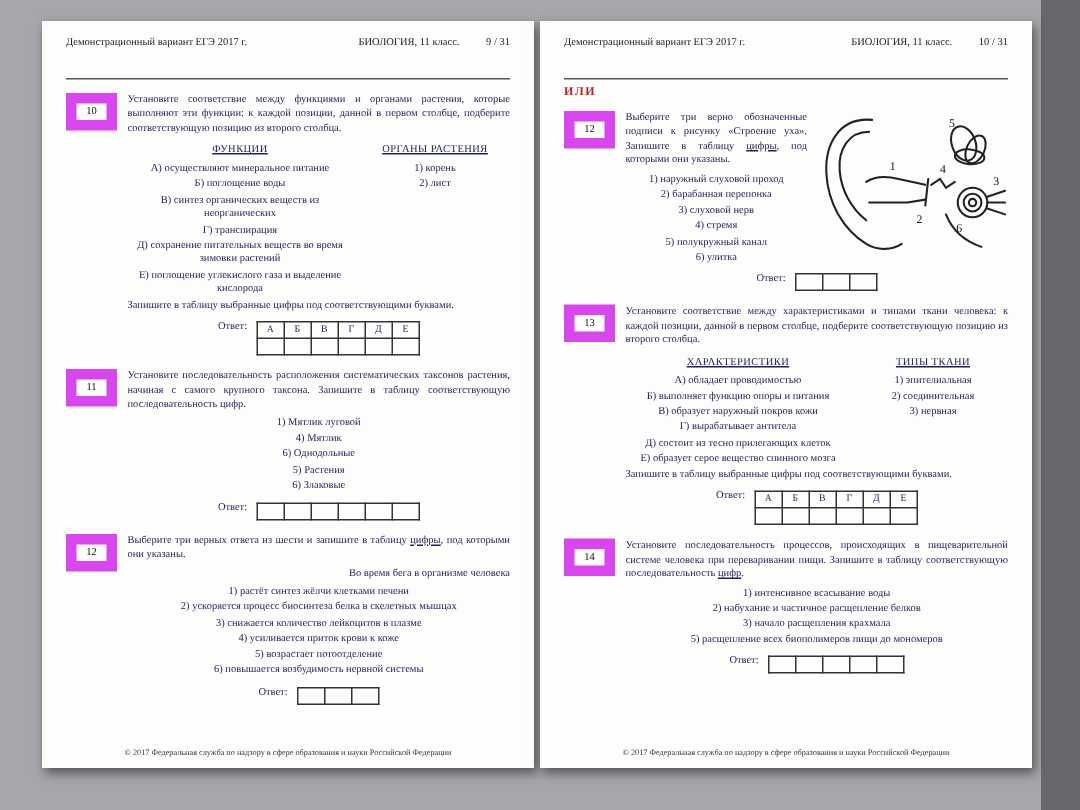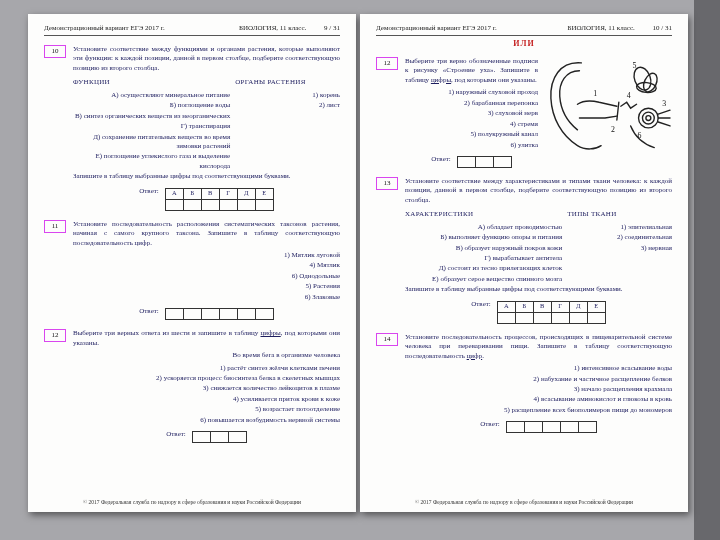--- a/index.html
+++ b/index.html
@@ -4,38 +4,38 @@
 <style>
   html,body { margin:0; padding:0; background:#888; }
   .stage { position:relative; width:720px; height:540px; background:#a7a7ab; overflow:hidden;
            font-family:"Liberation Serif", serif; color:#111; }
   .right-strip { position:absolute; right:0; top:0; width:26px; height:540px; background:#68686c; }
   .page { position:absolute; top:14px; width:328px; height:498px; background:#fdfdfc;
           box-shadow:2px 3px 7px rgba(0,0,0,0.5); padding:10px 16px 18px; box-sizing:border-box; }
   .page-left { left:28px; }
   .page-right { left:360px; }
   .page-header { display:flex; justify-content:space-between; align-items:baseline;
-                 font-size:7px; border-bottom:1px solid #555; padding-bottom:3px; color:#222; }
+                 font-size:7px; border-bottom:1px solid #555; padding-bottom:20px; color:#222; }
   .hdr-right span + span { margin-left:16px; }
   .q { display:flex; margin-top:9px; }
-  .qnum { flex:0 0 20px; height:11px; border:1px solid #d946ef; text-align:center; font-size:7px;
+  .qnum { flex:0 0 20px; height:11px; border:7px solid #d946ef; text-align:center; font-size:7px;
           line-height:11px; margin-right:7px; color:#111; }
   .qbody { flex:1; font-size:7px; line-height:1.35; color:#1e1e5f; text-align:justify; }
   .qbody p { margin:0 0 3px; }
   .subhead { text-align:right; margin:0 0 2px; }
-  .colhdr { text-align:left; margin:2px 0 3px; letter-spacing:0.3px; }
+  .colhdr { text-align:center; margin:2px 0 3px; letter-spacing:0.3px;text-decoration:underline; }
   .match { display:flex; }
   .match .c1 { width:60%; padding-right:5px; }
   .match .c2 { width:40%; }
-  .item { margin-bottom:1px; text-align:right; }
+  .item { margin-bottom:1px; text-align:center; }
   .ans { display:flex; align-items:flex-start; margin-top:5px; gap:6px;justify-content:center; }
   table.anstable { border-collapse:collapse; margin-top:1px; }
   .anstable td { border:1px solid #333; min-width:13px; height:10px; text-align:center;
                  font-size:6.5px; padding:0 2px; color:#1e1e5f; }
-  .or-label { text-align:center; color:#c41e1e; font-weight:bold; font-size:8px;
+  .or-label { color:#c41e1e; font-weight:bold; font-size:8px;
               margin-top:3px; letter-spacing:1px; }
   .footer { position:absolute; bottom:7px; left:16px; right:16px; text-align:center;
             font-size:5.5px; color:#333; }
   .earfig { float:right; width:128px; margin:0 0 2px 6px; }
   .u { text-decoration:underline; }
 </style>
 </head>
 <body>
 
 <div class="stage">
@@ -263,21 +263,20 @@
       </div>
     </div>
 
     <div class="q">
       <div class="qnum">14</div>
       <div class="qbody">
         <p><span>Установите последовательность процессов, происходящих в пищеварительной системе человека при переваривании пищи. Запишите в таблицу соответствующую последовательность </span><span class="u">цифр</span><span>.</span></p>
         <div class="item">1) интенсивное всасывание воды</div>
         <div class="item">2) набухание и частичное расщепление белков</div>
         <div class="item">3) начало расщепления крахмала</div>
-        <div class="item">4) всасывание аминокислот и глюкозы в кровь</div>
         <div class="item">5) расщепление всех биополимеров пищи до мономеров</div>
         <div class="ans">
           <span>Ответ:</span>
           <table class="anstable">
             <tbody>
                 <tr>
               <td></td>
               <td></td>
               <td></td>
               <td></td>

